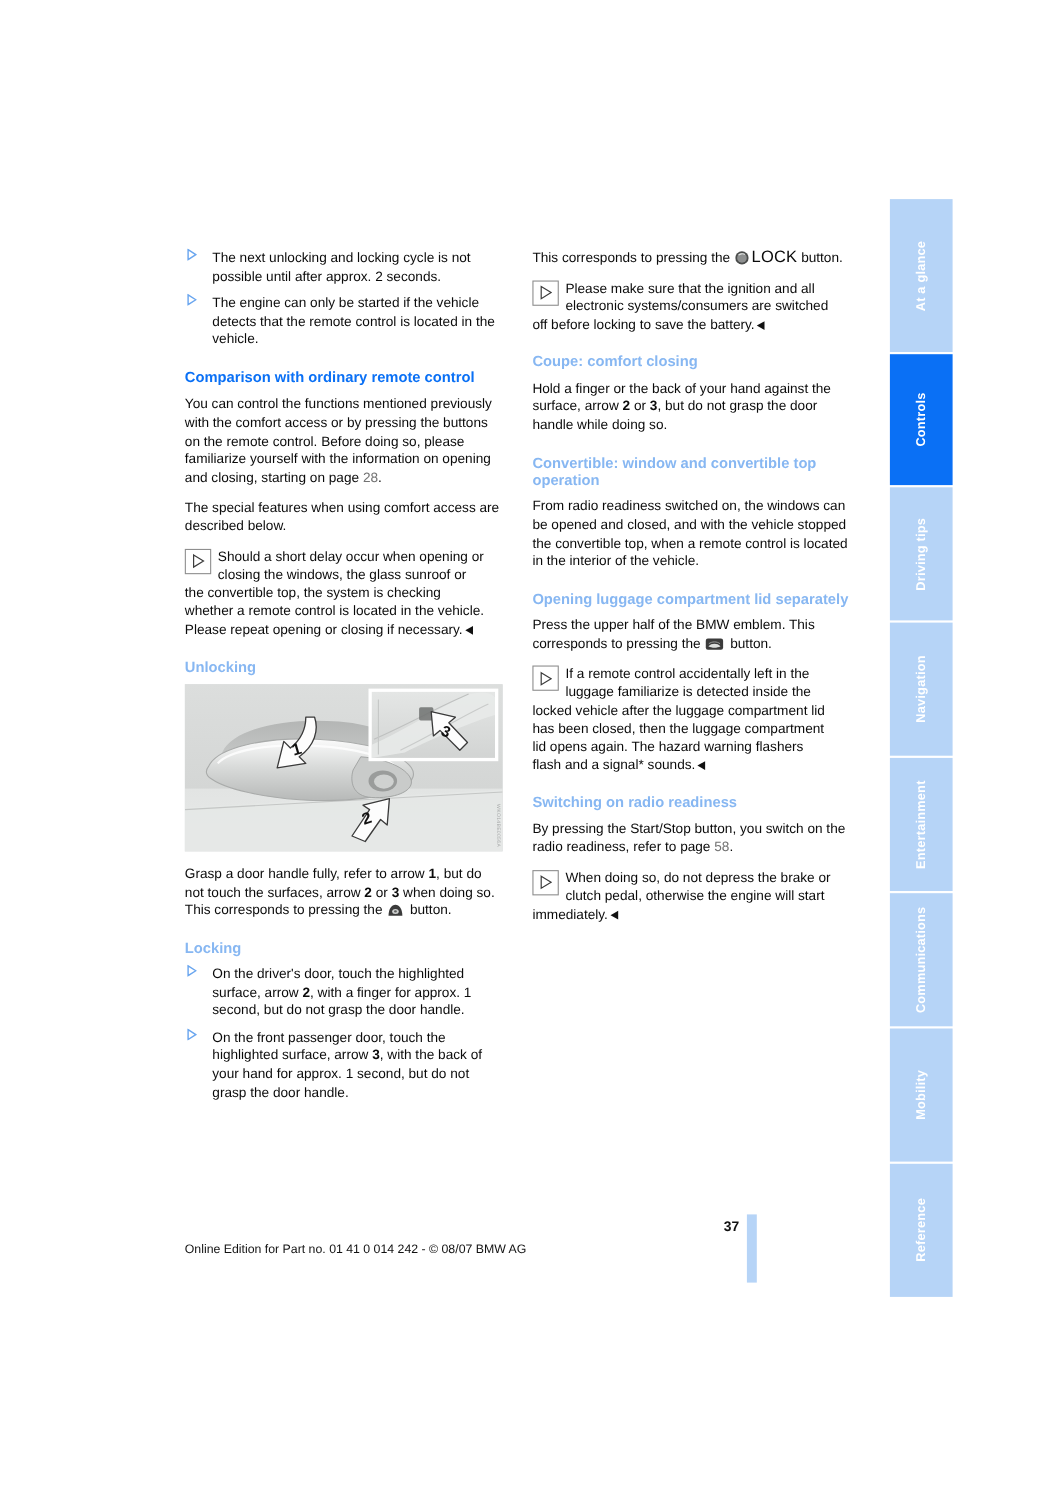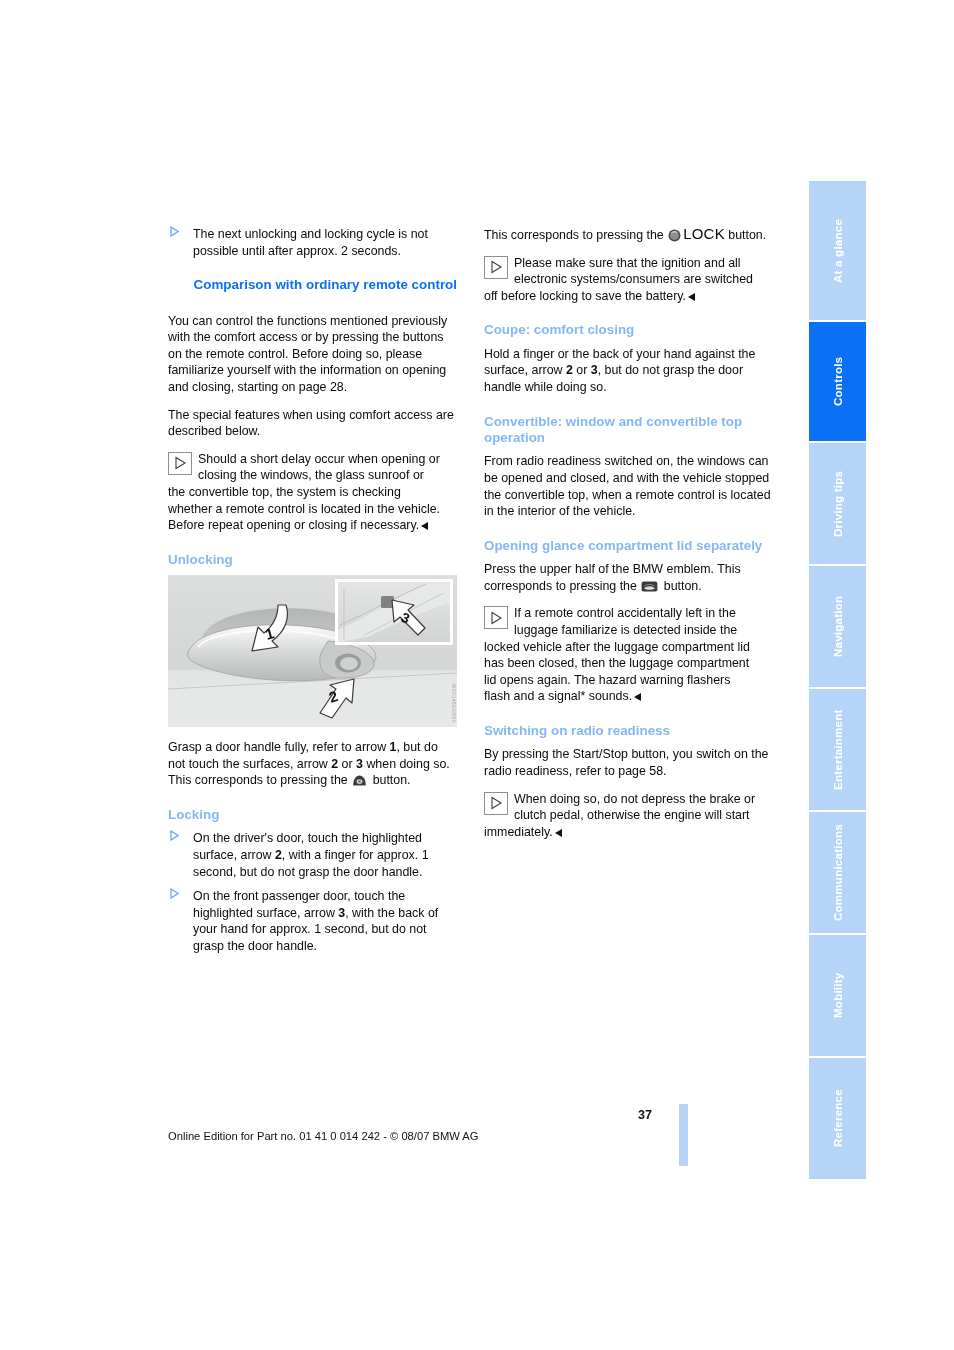--- a/index.html
+++ b/index.html
@@ -43,22 +43,21 @@
   }
 
   b, .b { font-weight: bold; }
 
   
   h2.head {
     font-size: 13.4px;
     line-height: 16.4px;
     font-weight: bold;
     color: #0a70f5;
-    margin: 18px 0 19px 0;
-    text-align: right;
+    margin: 18px 0 8px 0;
   }
   h3.subhead {
     font-size: 13.4px;
     line-height: 16.4px;
     font-weight: bold;
     color: #87b7f2;
     margin: 18px 0 7px 0;
   }
   .first-head { margin-top: 16px; }
 
@@ -122,21 +121,21 @@
     display: inline-block;
     width: 0; height: 0;
     border-top: 4.5px solid transparent;
     border-bottom: 4.5px solid transparent;
     border-right: 7px solid #111;
     vertical-align: -1px;
     margin-left: 2px;
   }
 
   
-  .xref { color: #000000; }
+  .xref { color: #737373; }
 
   
   .btn-glyph {
     display: inline-block;
     vertical-align: -3px;
     margin: 0 2px 0 1px;
   }
   .btn-glyph svg { display: block; }
   .lock-word {
     font-size: 15px;
@@ -191,21 +190,21 @@
     font-weight: bold;
     color: #ffffff;
     letter-spacing: .2px;
     white-space: nowrap;
   }
   .tab.active { background: #0a70f5; }
 
   
   .page-number {
     position: absolute;
-    left: 592px;
+    left: 612px;
     top: 1108px;
     width: 60px;
     text-align: right;
     font-size: 12.6px;
     font-weight: bold;
     color: #111;
   }
   .footer-line {
     position: absolute;
     left: 168px;
@@ -232,35 +231,43 @@
 
     <ul class="tri">
       <li>
         <span class="tri-mark">
           <svg width="9" height="11" viewBox="0 0 9 11">
               <path d="M1 1 L8 5.5 L1 10 Z" fill="none" stroke="#6aa6ef" stroke-width="1.3"></path>
             </svg>
         </span>
         <span>The next unlocking and locking cycle is not possible until after approx. 2 seconds.</span>
       </li>
+      <li>
+        <span class="tri-mark">
+          <svg width="9" height="11" viewBox="0 0 9 11">
+              <path d="M1 1 L8 5.5 L1 10 Z" fill="none" stroke="#6aa6ef" stroke-width="1.3"></path>
+            </svg>
+        </span>
+        <span>The engine can only be started if the vehicle detects that the remote control is located in the vehicle.</span>
+      </li>
     </ul>
 
     <h2 class="head first-head">Comparison with ordinary remote control</h2>
 
     <p class="body"><span>You can control the functions mentioned previously with the comfort access or by pressing the buttons on the remote control. Before doing so, please familiarize yourself with the information on opening and closing, starting on page </span><span class="xref">28</span><span>.</span></p>
 
     <p class="body">The special features when using comfort access are described below.</p>
 
     <div class="note">
       <span class="note-icon">
         <svg width="14" height="14" viewBox="0 0 14 14">
             <path d="M3 1.5 L12 7 L3 12.5 Z" fill="none" stroke="#3d3d3d" stroke-width="1.1"></path>
           </svg>
       </span>
-      <span>Should a short delay occur when opening or closing the windows, the glass sunroof or the convertible top, the system is checking whether a remote control is located in the vehicle. Before repeat opening or closing if necessary.</span><span class="endmark"></span>
+      <span>Should a short delay occur when opening or closing the windows, the glass sunroof or the convertible top, the system is checking whether a remote control is located in the vehicle. Please repeat opening or closing if necessary.</span><span class="endmark"></span>
     </div>
 
     <h3 class="subhead">Unlocking</h3>
 
     <div class="figure">
       <svg width="289" height="152" viewBox="0 0 289 152">
         <defs>
           <linearGradient id="doorbg" x1="0" y1="0" x2="0" y2="1">
             <stop offset="0" stop-color="#dcdedd"></stop>
             <stop offset="0.62" stop-color="#d4d6d5"></stop>
@@ -363,21 +370,21 @@
     <h3 class="subhead">Coupe: comfort closing</h3>
 
     <p class="body"><span>Hold a finger or the back of your hand against the surface, arrow </span><b>2</b><span> or </span><b>3</b><span>, but do not grasp the door handle while doing so.</span></p>
 
 
 
     <h3 class="subhead">Convertible: window and convertible top operation</h3>
 
     <p class="body">From radio readiness switched on, the windows can be opened and closed, and with the vehicle stopped the convertible top, when a remote control is located in the interior of the vehicle.</p>
 
-    <h3 class="subhead">Opening glance compartment lid separately</h3>
+    <h3 class="subhead">Opening luggage compartment lid separately</h3>
 
     <p class="body"><span>Press the upper half of the BMW emblem.</span> <span>This corresponds to pressing the </span><span class="btn-glyph"><svg width="17" height="13" viewBox="0 0 17 13">
             <rect x="0.6" y="1.4" width="15.8" height="10.2" rx="2" fill="#3b3b3b"></rect>
             <path d="M3 8.4 C6 5.4 11 5.4 14 8.4 C11 10.2 6 10.2 3 8.4 Z" fill="#dcdedd"></path>
             <path d="M3.4 6.2 C6.2 4 10.8 4 13.6 6.2" stroke="#9a9c9b" stroke-width="0.9" fill="none"></path>
           </svg></span><span> button.</span></p>
 
     <div class="note">
       <span class="note-icon">
         <svg width="14" height="14" viewBox="0 0 14 14">

